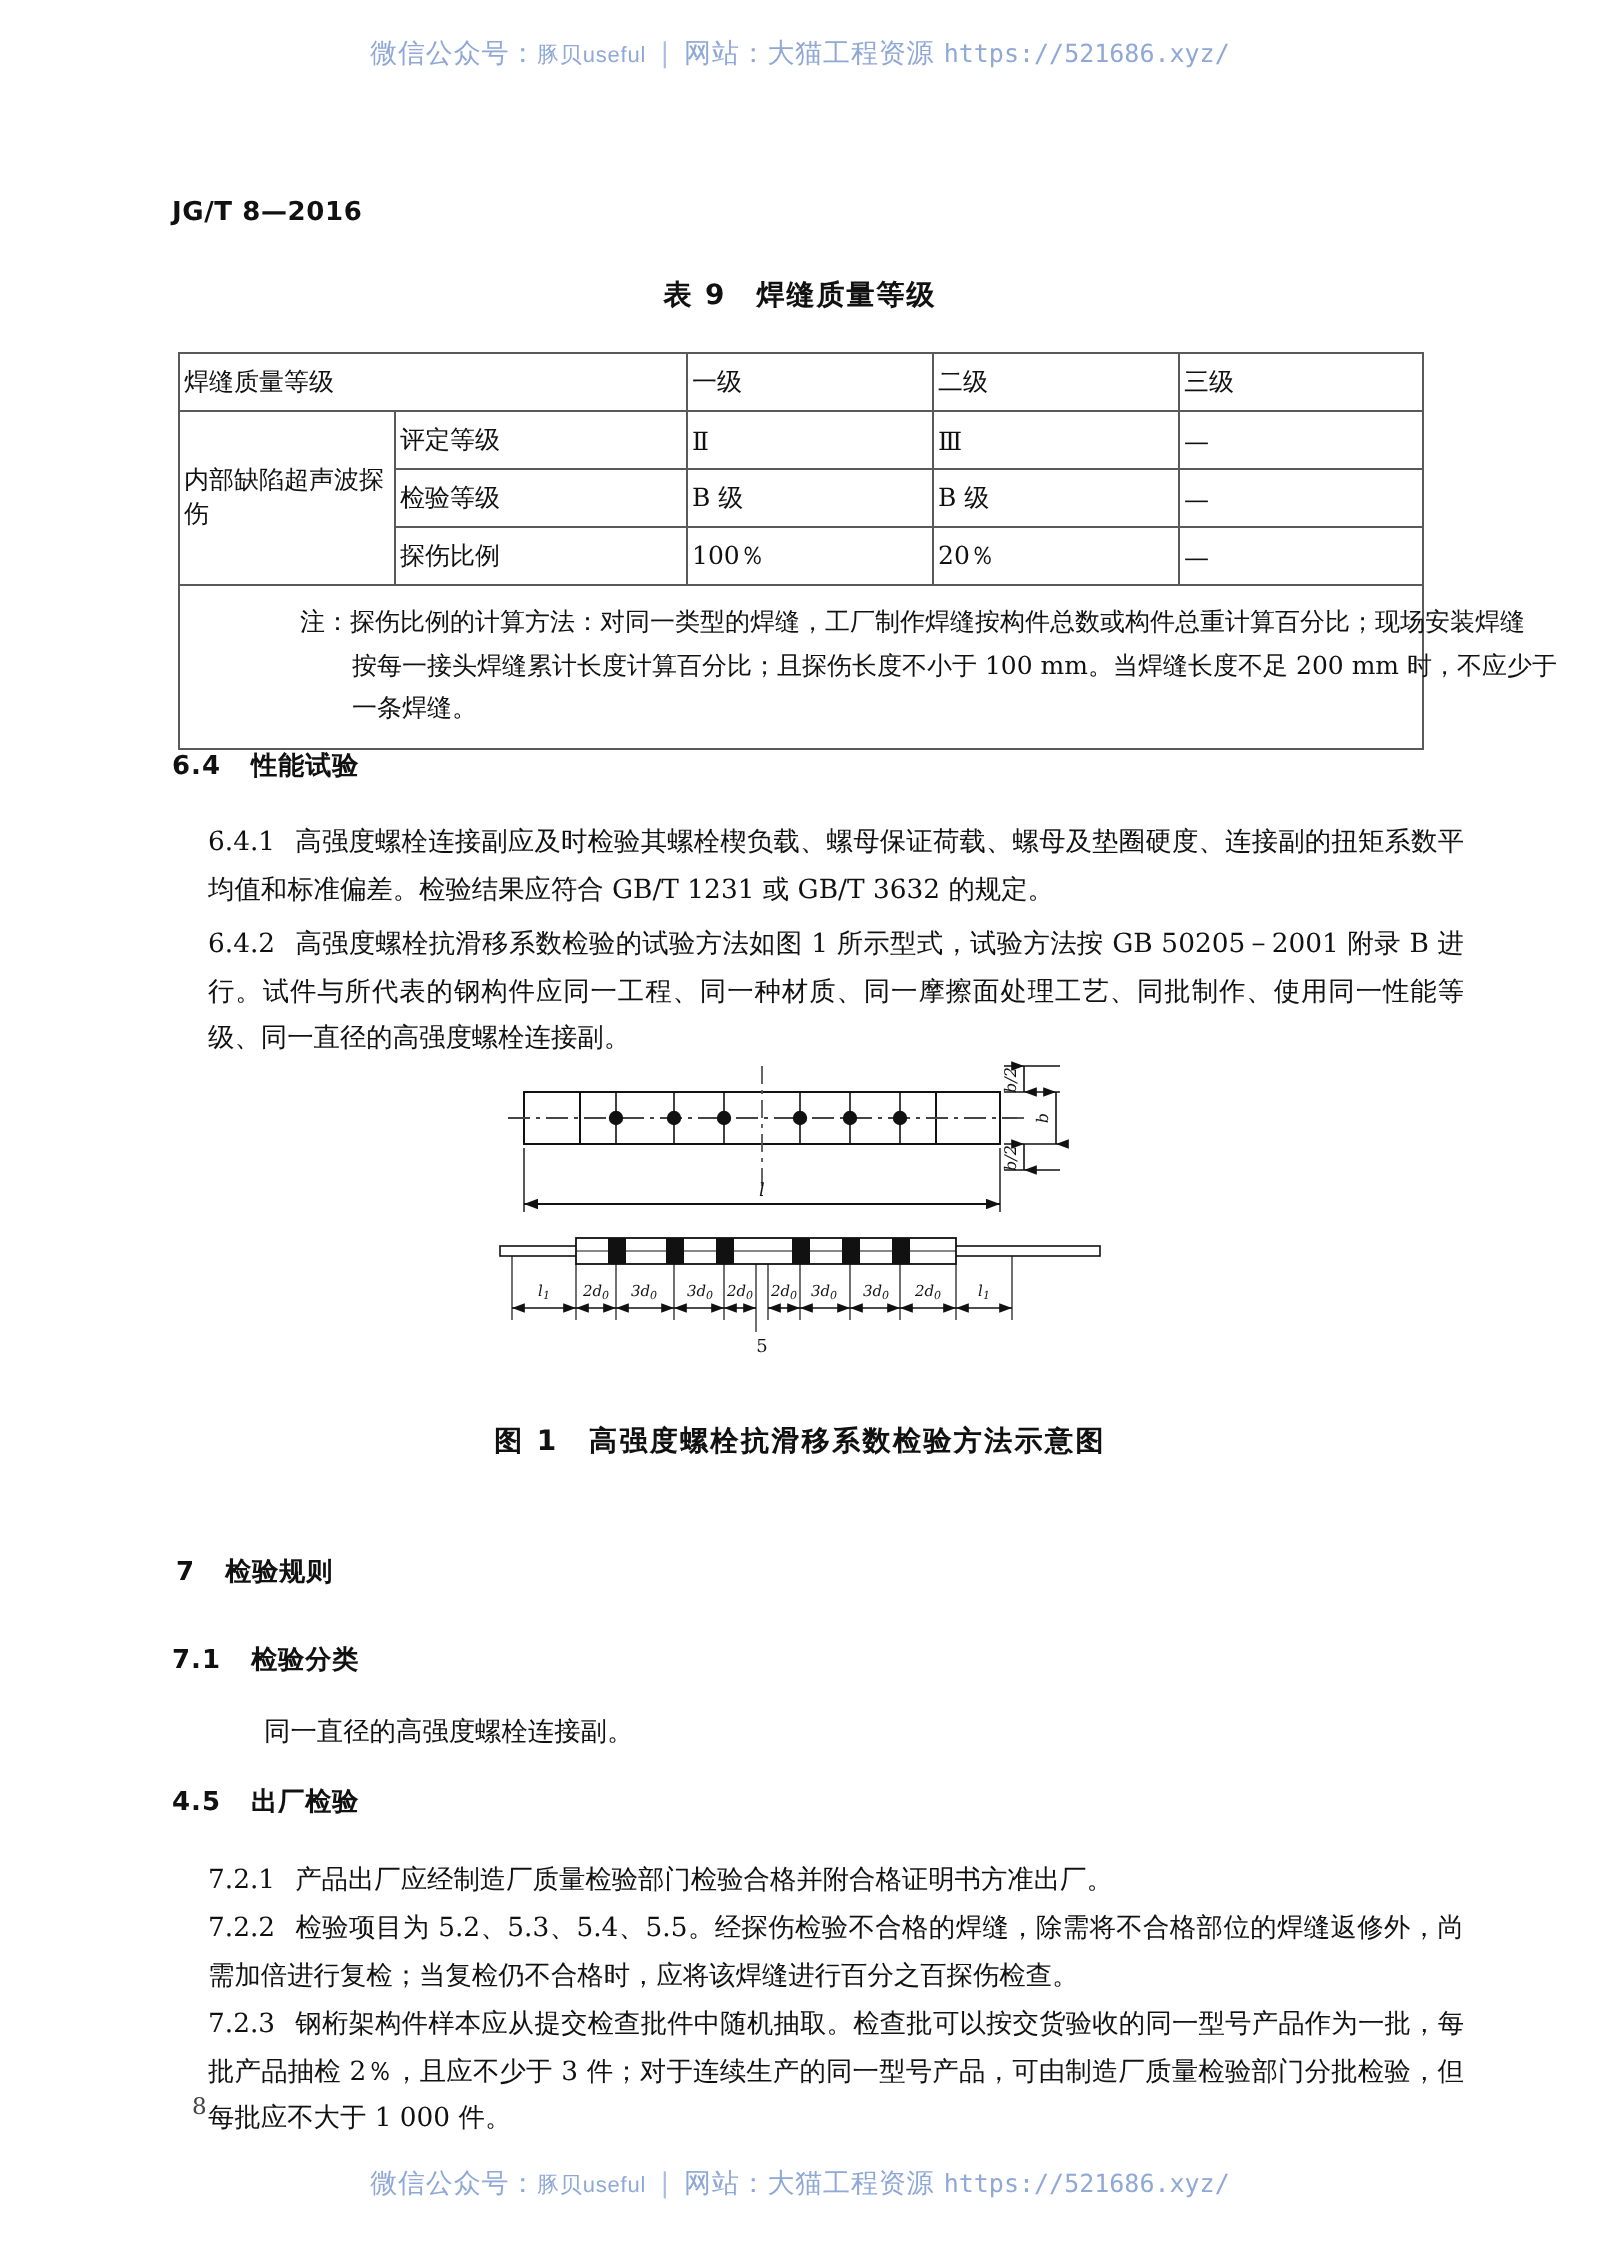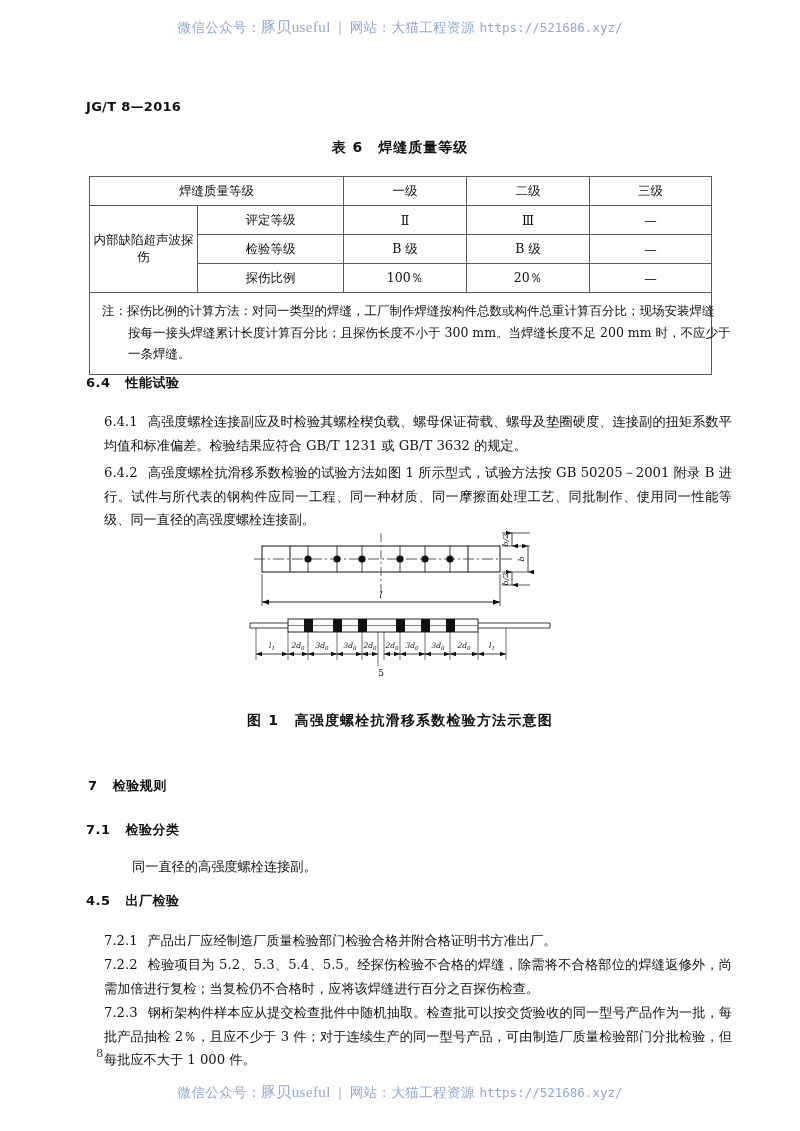--- a/index.html
+++ b/index.html
@@ -32,22 +32,22 @@
     font-family: "DejaVu Serif", "Liberation Serif", serif;
   }
   .watermark .sep { padding: 0 7px; color: #a8bbdf; }
   .watermark .url {
     font-family: "DejaVu Sans Mono", "Liberation Mono", monospace;
     font-size: 12.5px;
     letter-spacing: 0;
     text-align: center;
   }
   .watermark .mono-inline {
-    font-family: Liberation Serif, serif;
-    font-size: 15px;
+    font-family: Liberation Sans, sans-serif;
+    font-size: 11px;
   }
   #wm-top { top: 18px; }
   #wm-bottom { top: 1083px; }
 
   
   .runhead {
     position: absolute;
     left: 86px; top: 99px;
     font-family: "DejaVu Sans", "Liberation Sans", sans-serif;
     font-weight: bold;
@@ -72,35 +72,35 @@
     left: 89px; top: 176px;
     width: 622px;
   }
   table.tbl {
     border-collapse: collapse;
     width: 622px;
     table-layout: fixed;
   }
   table.tbl td {
     border: 1px solid #5a5a5a;
-    text-align: center;
+    text-align: left;
     vertical-align: middle;
     font-size: 12.5px;
     height: 26px;
     padding: 1px 2px;
     font-family: "DejaVu Serif", "Liberation Serif", serif;
   }
   .tbl-note-cell {
     text-align: left !important;
     padding: 7px 10px 9px 12px !important;
     line-height: 1.72;
     font-size: 12px;
     height: auto !important;
   }
-  .note-line { display: block; white-space: nowrap; }
+  .note-line { display: block; white-space: nowrap; margin-left: 48px; }
   .note-ind { padding-left: 26px; }
   .num { font-family: "DejaVu Serif", "Liberation Serif", serif; }
 
   
   .h-sec {
     position: absolute;
     font-family: "DejaVu Sans", "Liberation Sans", sans-serif;
     font-weight: bold;
     font-size: 13px;
     letter-spacing: 0.5px;
@@ -147,21 +147,21 @@
 <body>
 
 <div class="page">
 
   <div class="watermark" id="wm-top">
     <span>微信公众号：</span><span class="mono-inline">豚贝useful</span><span class="sep">|</span><span>网站：</span><span>大猫工程资源</span>&nbsp;<span class="url">https://521686.xyz/</span>
   </div>
 
   <div class="runhead">JG/T 8—2016</div>
 
-  <div class="table-title">表 6　焊缝质量等级</div>
+  <div class="table-title">表 9　焊缝质量等级</div>
 
   <div class="tbl-wrap">
     <table class="tbl">
       <colgroup>
         <col style="width:108px">
         <col style="width:146px">
         <col style="width:123px">
         <col style="width:123px">
         <col style="width:122px">
       </colgroup>
@@ -187,21 +187,21 @@
         </tr>
         <tr>
           <td>探伤比例</td>
           <td class="num">100％</td>
           <td class="num">20％</td>
           <td class="num">—</td>
         </tr>
         <tr>
           <td colspan="5" class="tbl-note-cell">
             <span class="note-line"><span>注：</span><span>探伤比例的计算方法：对同一类型的焊缝，工厂制作焊缝按构件总数或构件总重计算百分比；现场安装焊缝</span></span>
-            <span class="note-line note-ind">按每一接头焊缝累计长度计算百分比；且探伤长度不小于 300 mm。当焊缝长度不足 200 mm 时，不应少于</span>
+            <span class="note-line note-ind">按每一接头焊缝累计长度计算百分比；且探伤长度不小于 100 mm。当焊缝长度不足 200 mm 时，不应少于</span>
             <span class="note-line note-ind">一条焊缝。</span>
           </td>
         </tr>
       </tbody>
     </table>
   </div>
 
   <div class="h-sec" style="left:86px; top:374px;">
     <span>6.4</span>&nbsp;&nbsp;&nbsp;<span>性能试验</span>
   </div>

